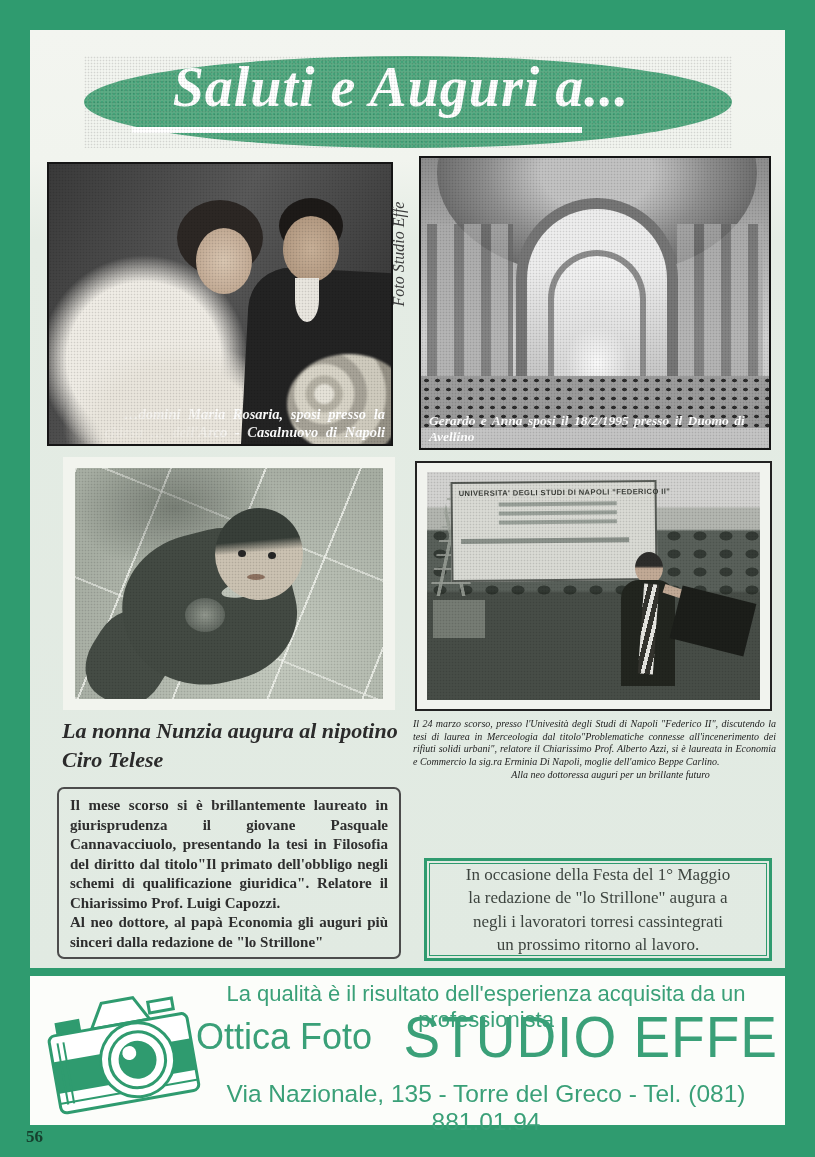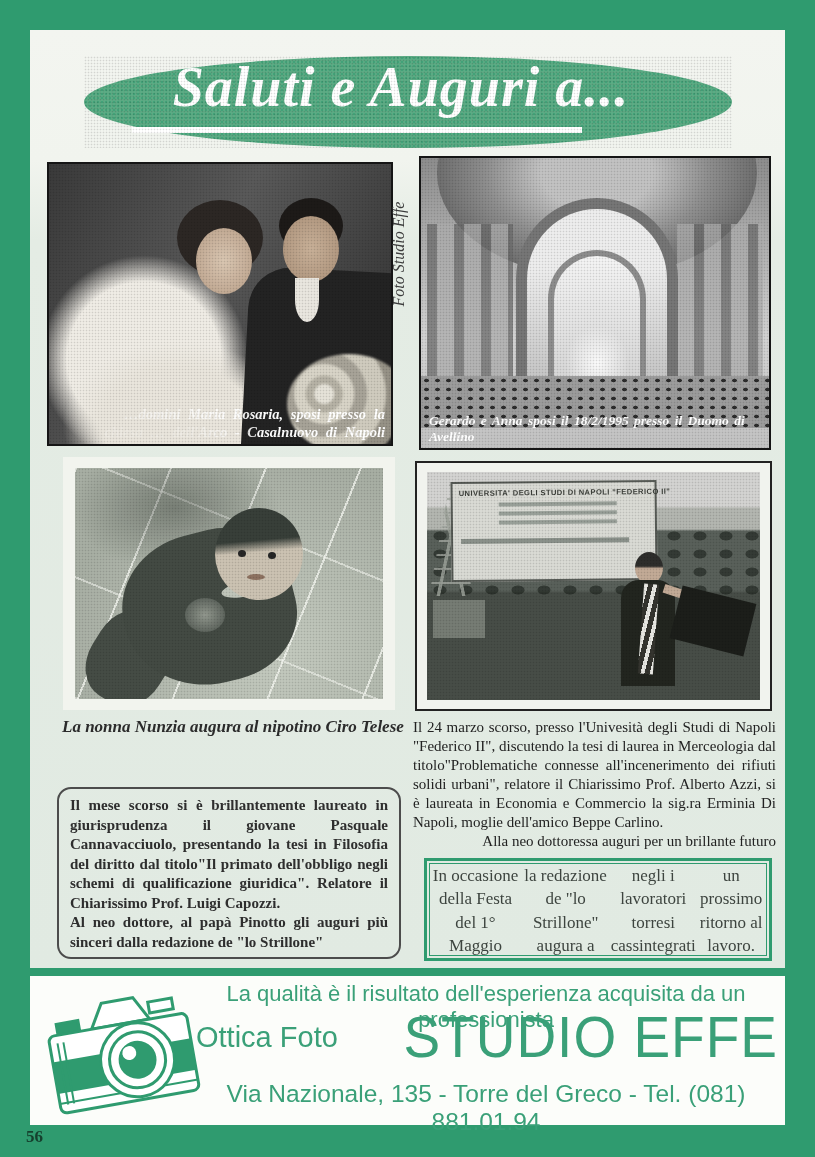--- a/index.html
+++ b/index.html
@@ -49,51 +49,51 @@
   .credit{left:386px;top:160px;width:26px;height:188px;display:flex;align-items:center;justify-content:center;}
   .credit span{white-space:nowrap;transform:rotate(-90deg);font-style:italic;font-size:16px;color:#3c3c3c;}
 
   .babyback{left:63px;top:457px;width:332px;height:253px;background:#f2f4ee;}
   .babyphoto{position:absolute;left:12px;top:11px;width:308px;height:231px;overflow:hidden;
      background:radial-gradient(at 65% 80%,#c4cabf,#a7aea3 75%);}
   .tiles{position:absolute;inset:0;
      background:repeating-linear-gradient(112deg,rgba(246,248,242,.75) 0 2px,transparent 2px 88px),
                 repeating-linear-gradient(22deg,rgba(246,248,242,.55) 0 2px,transparent 2px 112px);}
   .bcap{left:62px;top:716px;width:348px;font-style:italic;font-weight:bold;
-        font-size:17px;line-height:1.32;color:#2b2b2b;}
+        font-size:22px;line-height:1.32;color:#2b2b2b;}
 
   .uniframe{left:415px;top:461px;width:357px;height:250px;border:2px solid #222;background:#f1f3ee;}
   .uniphoto{position:absolute;left:10px;top:9px;right:10px;bottom:9px;overflow:hidden;
      background:linear-gradient(180deg,#d3d3d1 0 15%,#b3b6b0 16% 25%,#59605a 26% 52%,#474d47 53% 100%);}
   .sign{position:absolute;left:24px;top:9px;width:206px;height:100px;background:#d9dad4;
         border:2px solid #565a55;transform:rotate(-.6deg);padding:5px 6px;}
   .signtitle{font-family:"Liberation Sans",sans-serif;font-size:7.6px;font-weight:bold;
         color:#3c3f3a;letter-spacing:.4px;white-space:nowrap;}
   .signbar{background:#99a099;height:4px;margin:5px 0 0 40px;width:118px;}
   .signbar2{background:#8a918a;height:5px;margin:14px 0 0 2px;width:168px;}
-  .ucap{left:413px;top:718px;width:363px;font-size:15px;line-height:1.27;
+  .ucap{left:413px;top:718px;width:363px;font-style:italic;font-size:10px;line-height:1.27;
         color:#222;text-align:justify;}
-  .ucap2{text-align:right;margin-left:32px;}
-
-  
-  .laurea{left:57px;top:787px;width:344px;height:172px;border:2px solid #4c4c4c;border-radius:14px;
+  .ucap2{text-align:center;margin-left:32px;}
+
+  
+  .laurea{left:57px;top:787px;width:344px;height:172px;border:2px solid #4c4c4c;border-radius:7px;
      padding:7px 11px;font-weight:bold;font-size:15px;line-height:1.3;color:#2e2e2e;text-align:justify;}
   .laurea p{margin:0;}
 
   
   .festa{left:424px;top:858px;width:348px;height:103px;border:3px solid #2f9b6f;padding:2px;}
-  .festa .inner{border:1px solid #2f9b6f;width:100%;height:100%;display:flex;flex-direction:row;
+  .festa .inner{border:1px solid #2f9b6f;width:100%;height:100%;display:flex;flex-direction:column;
      justify-content:center;text-align:center;font-size:17px;line-height:1.38;color:#3d443f;}
 
   
   .tagline{left:192px;top:981px;width:588px;text-align:center;
      font-family:"Liberation Sans",sans-serif;font-size:22px;color:#3aa078;}
   .brandrow{left:196px;top:1002px;width:582px;height:70px;display:flex;align-items:center;
      justify-content:space-between;color:#3aa078;font-family:"Liberation Sans",sans-serif;}
-  .brandpre{font-size:29px;}
+  .brandpre{font-size:36px;}
   .brandname{font-size:55px;letter-spacing:1px;transform:scaleY(1.04);}
   .address{left:192px;top:1080px;width:588px;text-align:center;
      font-family:"Liberation Sans",sans-serif;font-size:24.5px;color:#3aa078;}
   .camera{left:38px;top:982px;}
 
   .pagenum{left:26px;top:1127px;font-weight:bold;font-size:17px;color:#153f2d;}
 </style>
 </head>
 <body>
 
@@ -175,21 +175,21 @@
       <div style="position:absolute;left:248px;top:122px;width:76px;height:54px;background:#1c1e1a;transform:rotate(14deg);"></div>
     </div>
   </div>
   <div class="abs ucap">
     <div>Il 24 marzo scorso, presso l'Univesità degli Studi di Napoli "Federico II", discutendo la tesi di laurea in Merceologia dal titolo"Problematiche connesse all'incenerimento dei rifiuti solidi urbani", relatore il Chiarissimo Prof. Alberto Azzi, si è laureata in Economia e Commercio la sig.ra Erminia Di Napoli, moglie dell'amico Beppe Carlino.</div>
     <div class="ucap2">Alla neo dottoressa auguri per  un brillante futuro</div>
   </div>
 
   <div class="abs laurea">
     <p>Il mese scorso si è brillantemente laureato in giurisprudenza il giovane Pasquale Cannavacciuolo, presentando la tesi in Filosofia del diritto dal titolo"Il primato dell'obbligo negli schemi di qualificazione giuridica". Relatore il Chiarissimo Prof. Luigi Capozzi.</p>
-    <p>Al neo dottore, al papà Pinotto gli auguri più sinceri dalla redazione de "lo Strillone"</p>
+    <p>Al neo dottore, al papà Economia gli auguri più sinceri dalla redazione de "lo Strillone"</p>
   </div>
 
   <div class="abs festa">
     <div class="inner">
       <div>In occasione della Festa del 1° Maggio</div>
       <div>la redazione de "lo Strillone" augura a</div>
       <div>negli i lavoratori torresi cassintegrati</div>
       <div>un prossimo ritorno al lavoro.</div>
     </div>
   </div>

